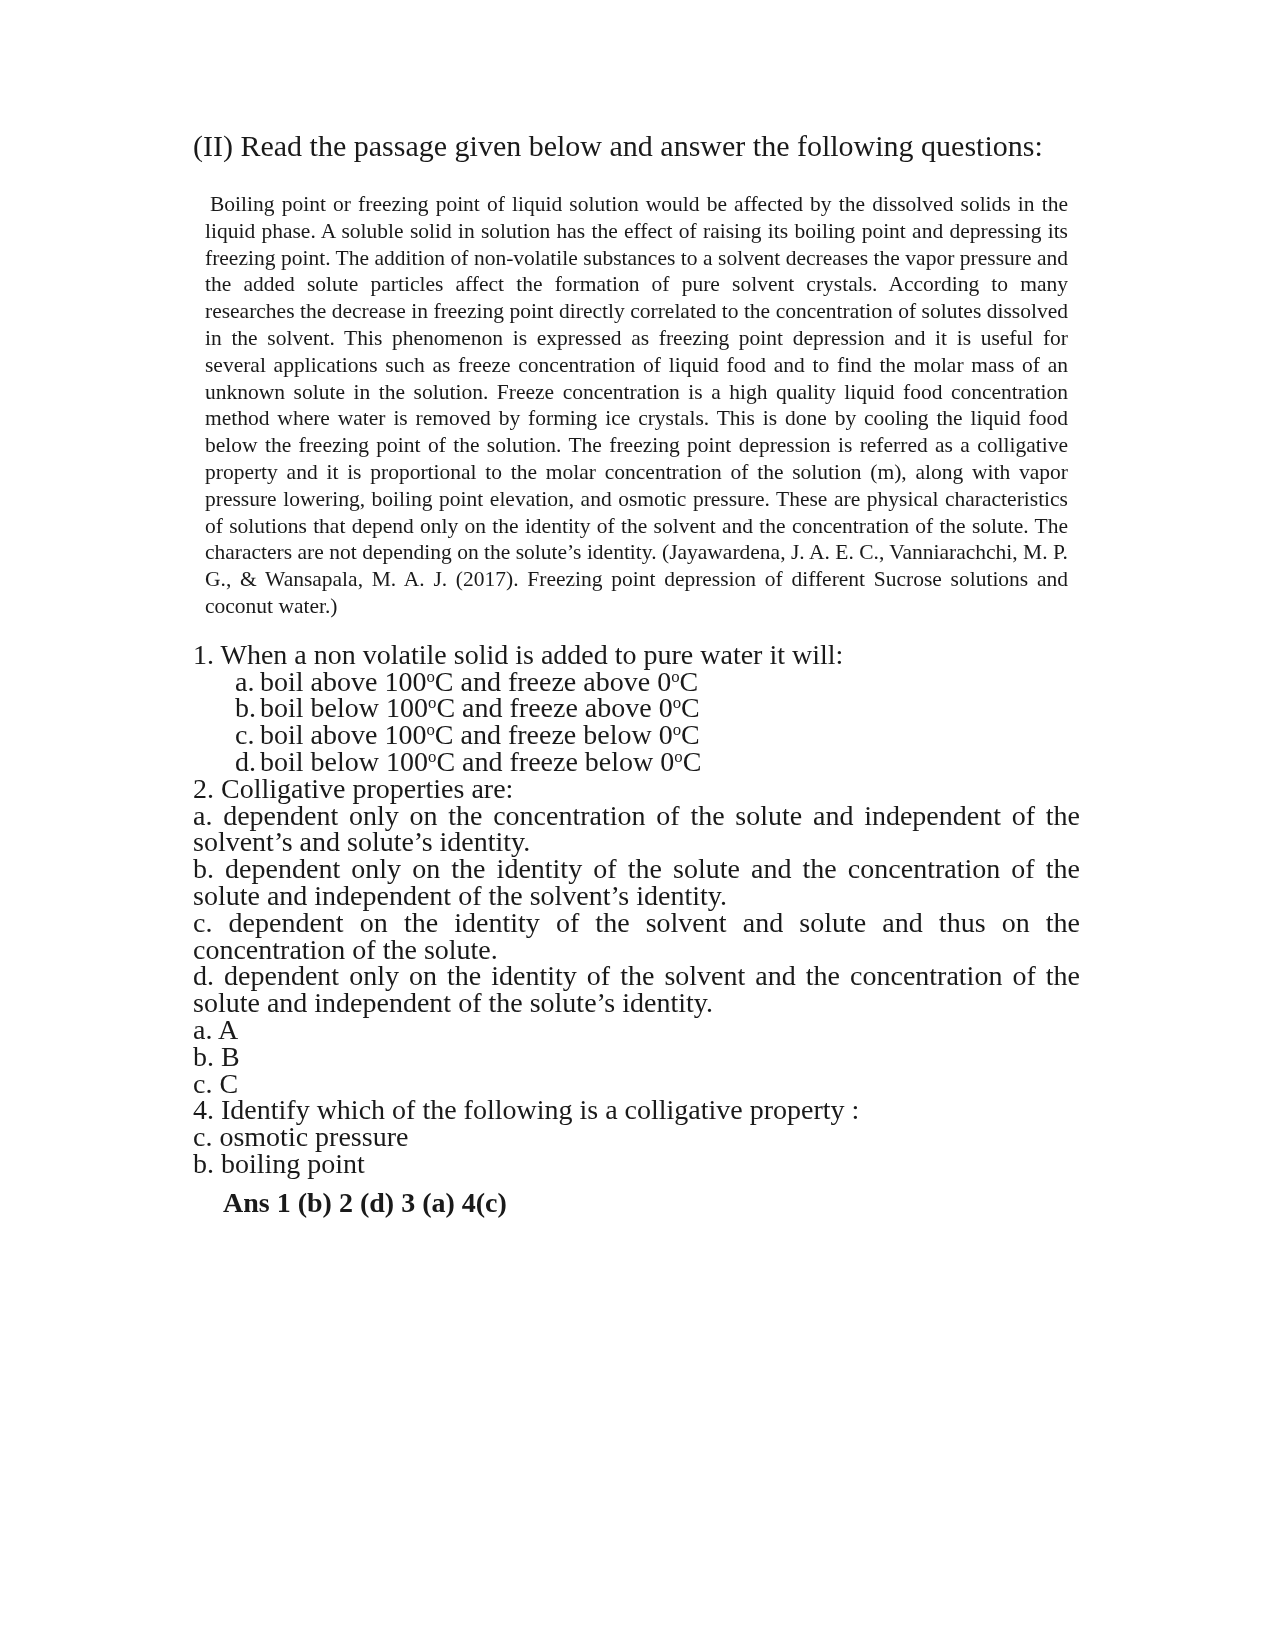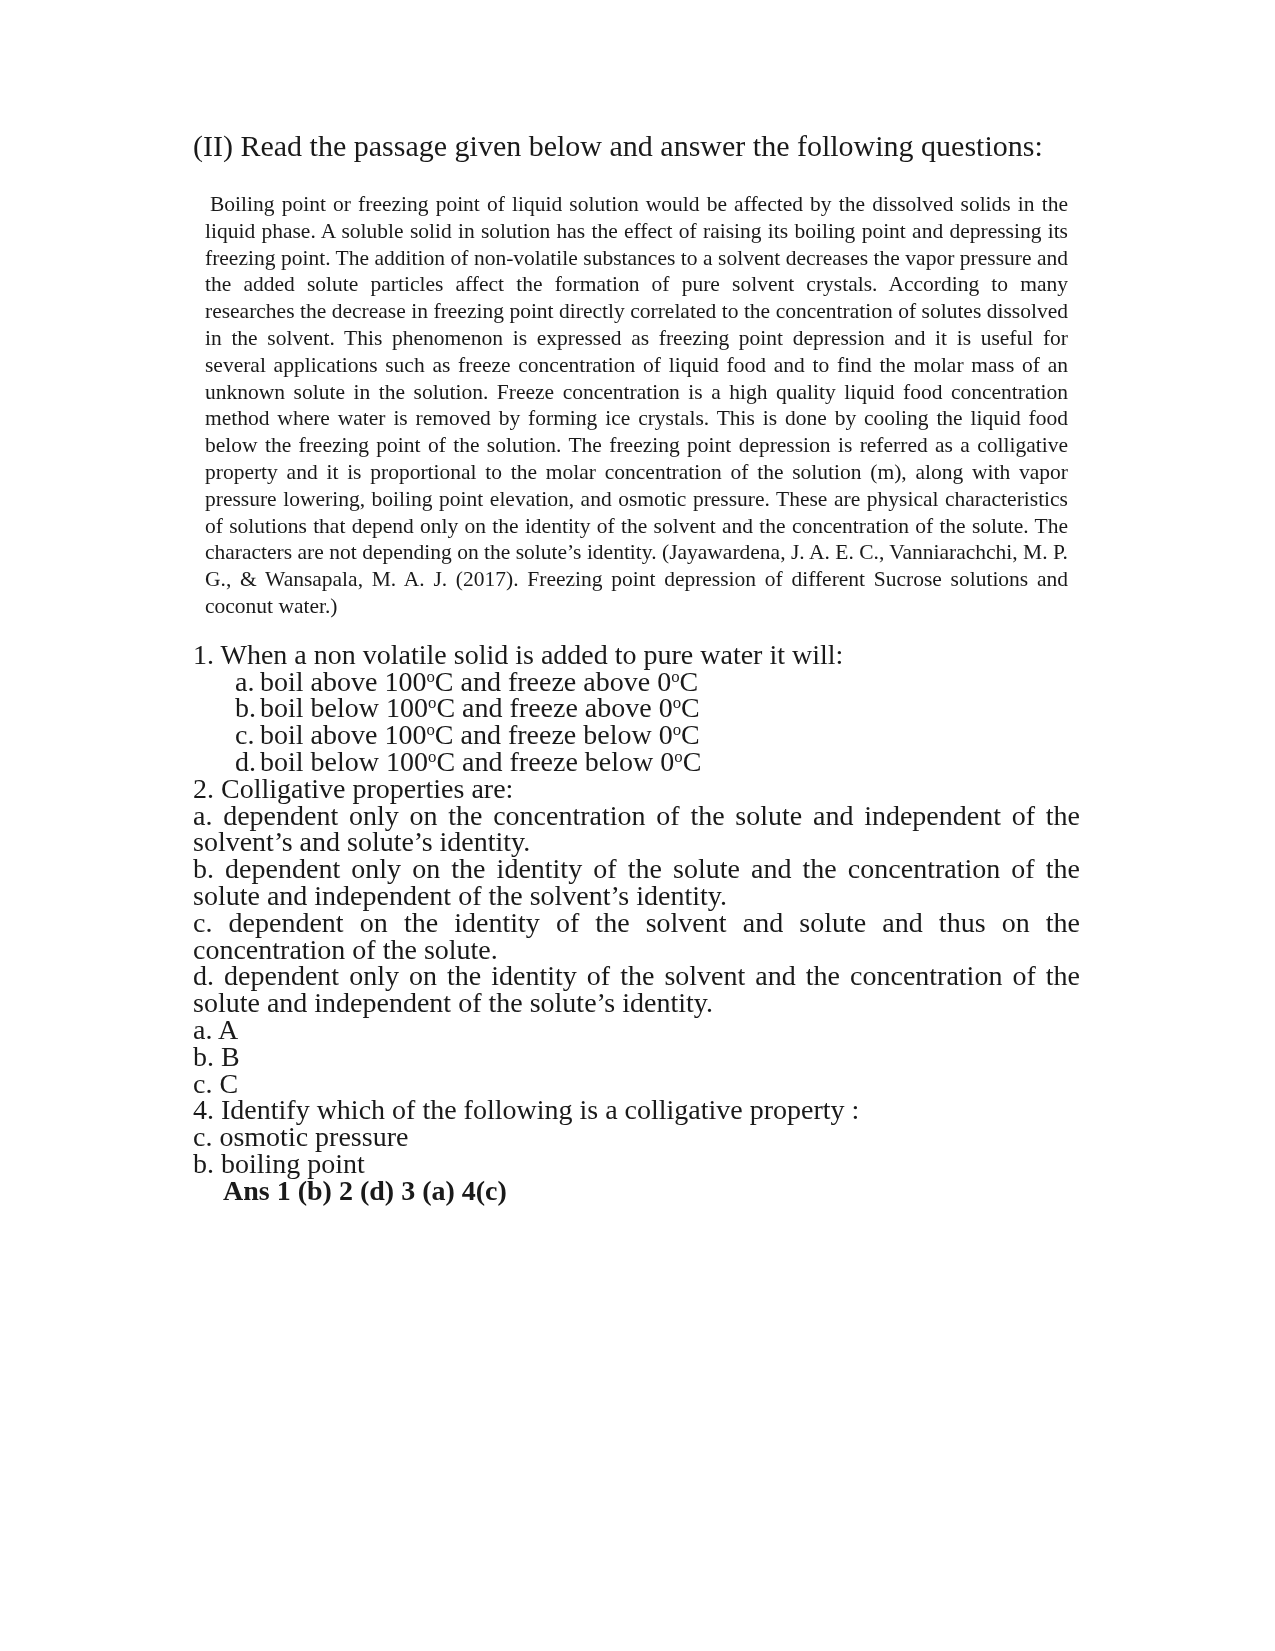--- a/index.html
+++ b/index.html
@@ -7,21 +7,21 @@
          font-family: "Liberation Serif", "DejaVu Serif", serif; color: #1a1a1a; }
   .page { position: absolute; left: 193px; top: 133px; width: 887px; }
   .heading { font-weight: normal; font-size: 30px; line-height: 26px; margin: 0 0 32px 0; }
   .passage { font-size: 21.5px; line-height: 26.8px; text-align: justify; margin: 12px; text-indent: 5px; }
   .qblock { margin-top: 22px; font-size: 28px; line-height: 26.8px; }
   .line { display: block; text-align: justify; }
   .opt-indent { padding-left: 42px; position: relative; display: block; }
   .opt-indent .letter { position: absolute; left: 42px; }
   .opt-indent .otext { padding-left: 23px; display: inline-block; }
   .plain-opt { display: block; }
-  .ans { font-weight: bold; padding-left: 30px; display: block; margin-top: 0px; }
+  .ans { font-weight: bold; padding-left: 30px; display: block; margin-top: 12px; }
   sup { font-size: 60%; vertical-align: 9px; line-height: 0; }
 </style>
 </head>
 <body>
 
 <div class="page">
   <p class="heading">(II) Read the passage given below and answer the following questions:</p>
   <p class="passage">Boiling point or freezing point of liquid solution would be affected by the dissolved solids in the liquid phase. A soluble solid in solution has the effect of raising its boiling point and depressing its freezing point. The addition of non-volatile substances to a solvent decreases the vapor pressure and the added solute particles affect the formation of pure solvent crystals. According to many researches the decrease in freezing point directly correlated to the concentration of solutes dissolved in the solvent. This phenomenon is expressed as freezing point depression and it is useful for several applications such as freeze concentration of liquid food and to find the molar mass of an unknown solute in the solution. Freeze concentration is a high quality liquid food concentration method where water is removed by forming ice crystals. This is done by cooling the liquid food below the freezing point of the solution. The freezing point depression is referred as a colligative property and it is proportional to the molar concentration of the solution (m), along with vapor pressure lowering, boiling point elevation, and osmotic pressure. These are physical characteristics of solutions that depend only on the identity of the solvent and the concentration of the solute. The characters are not depending on the solute’s identity. (Jayawardena, J. A. E. C., Vanniarachchi, M. P. G., &amp; Wansapala, M. A. J. (2017). Freezing point depression of different Sucrose solutions and coconut water.)</p>
 
   <div class="qblock">

